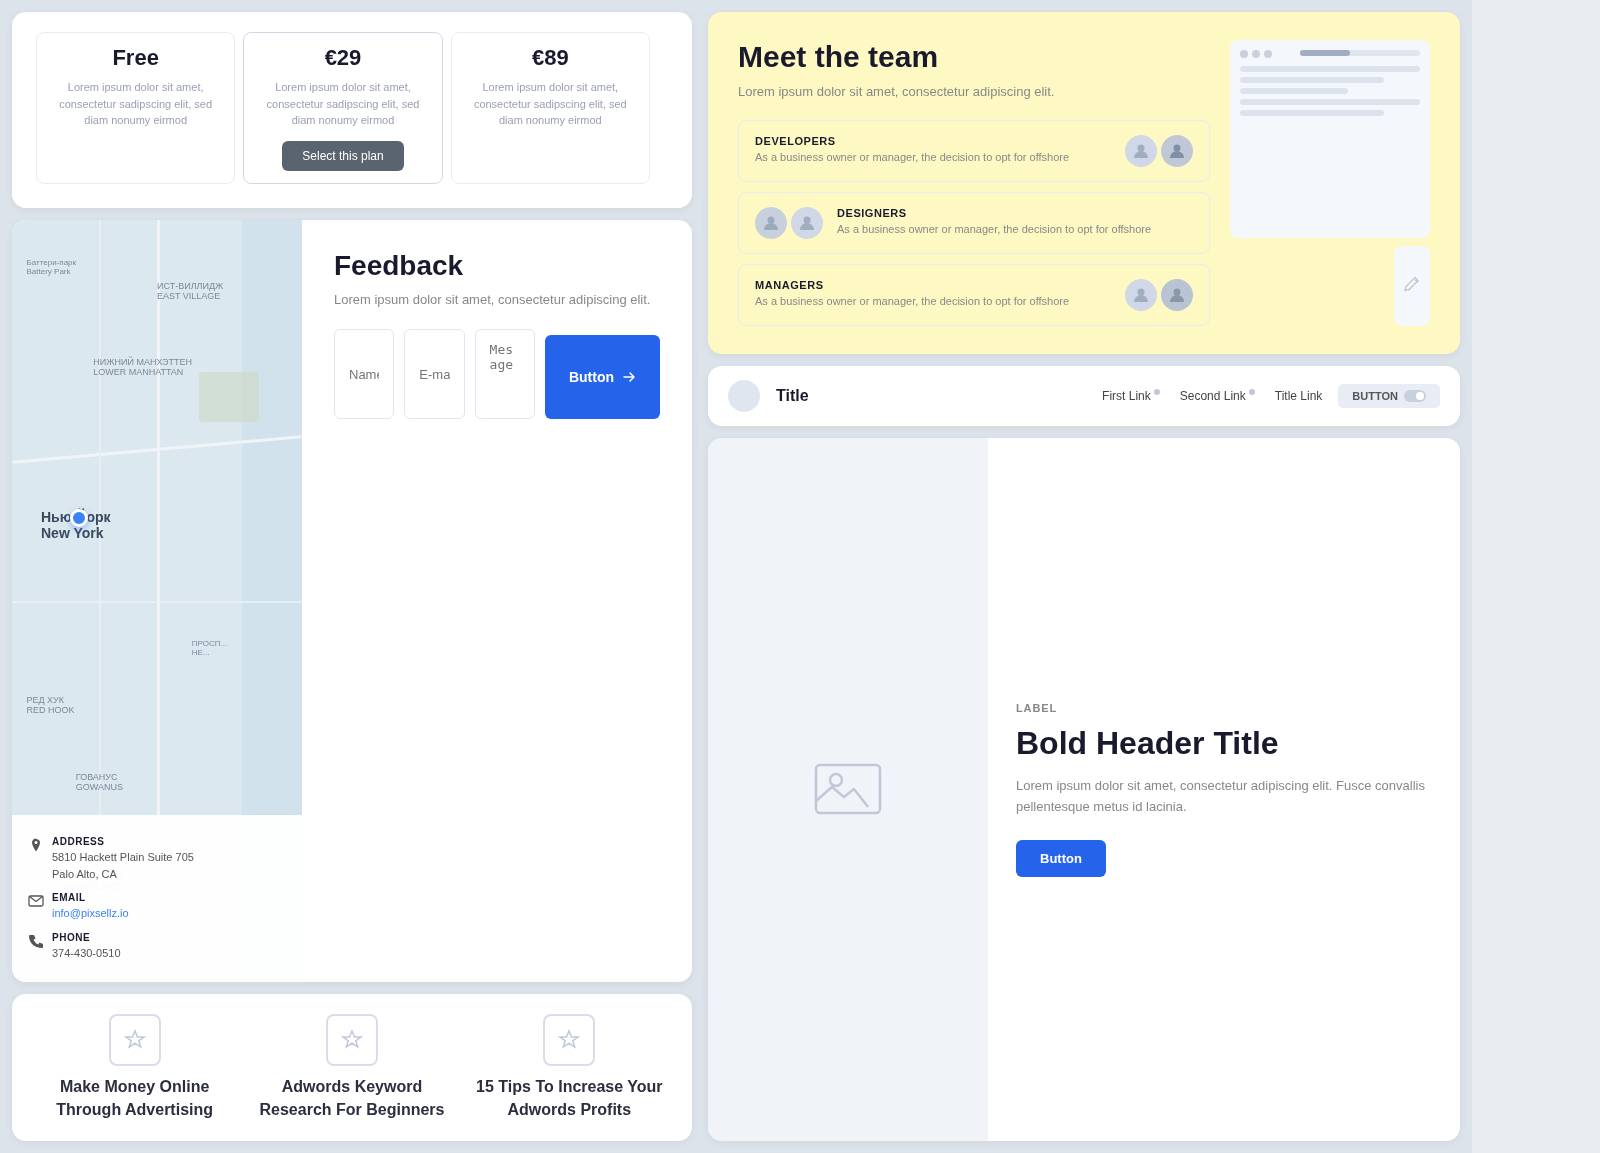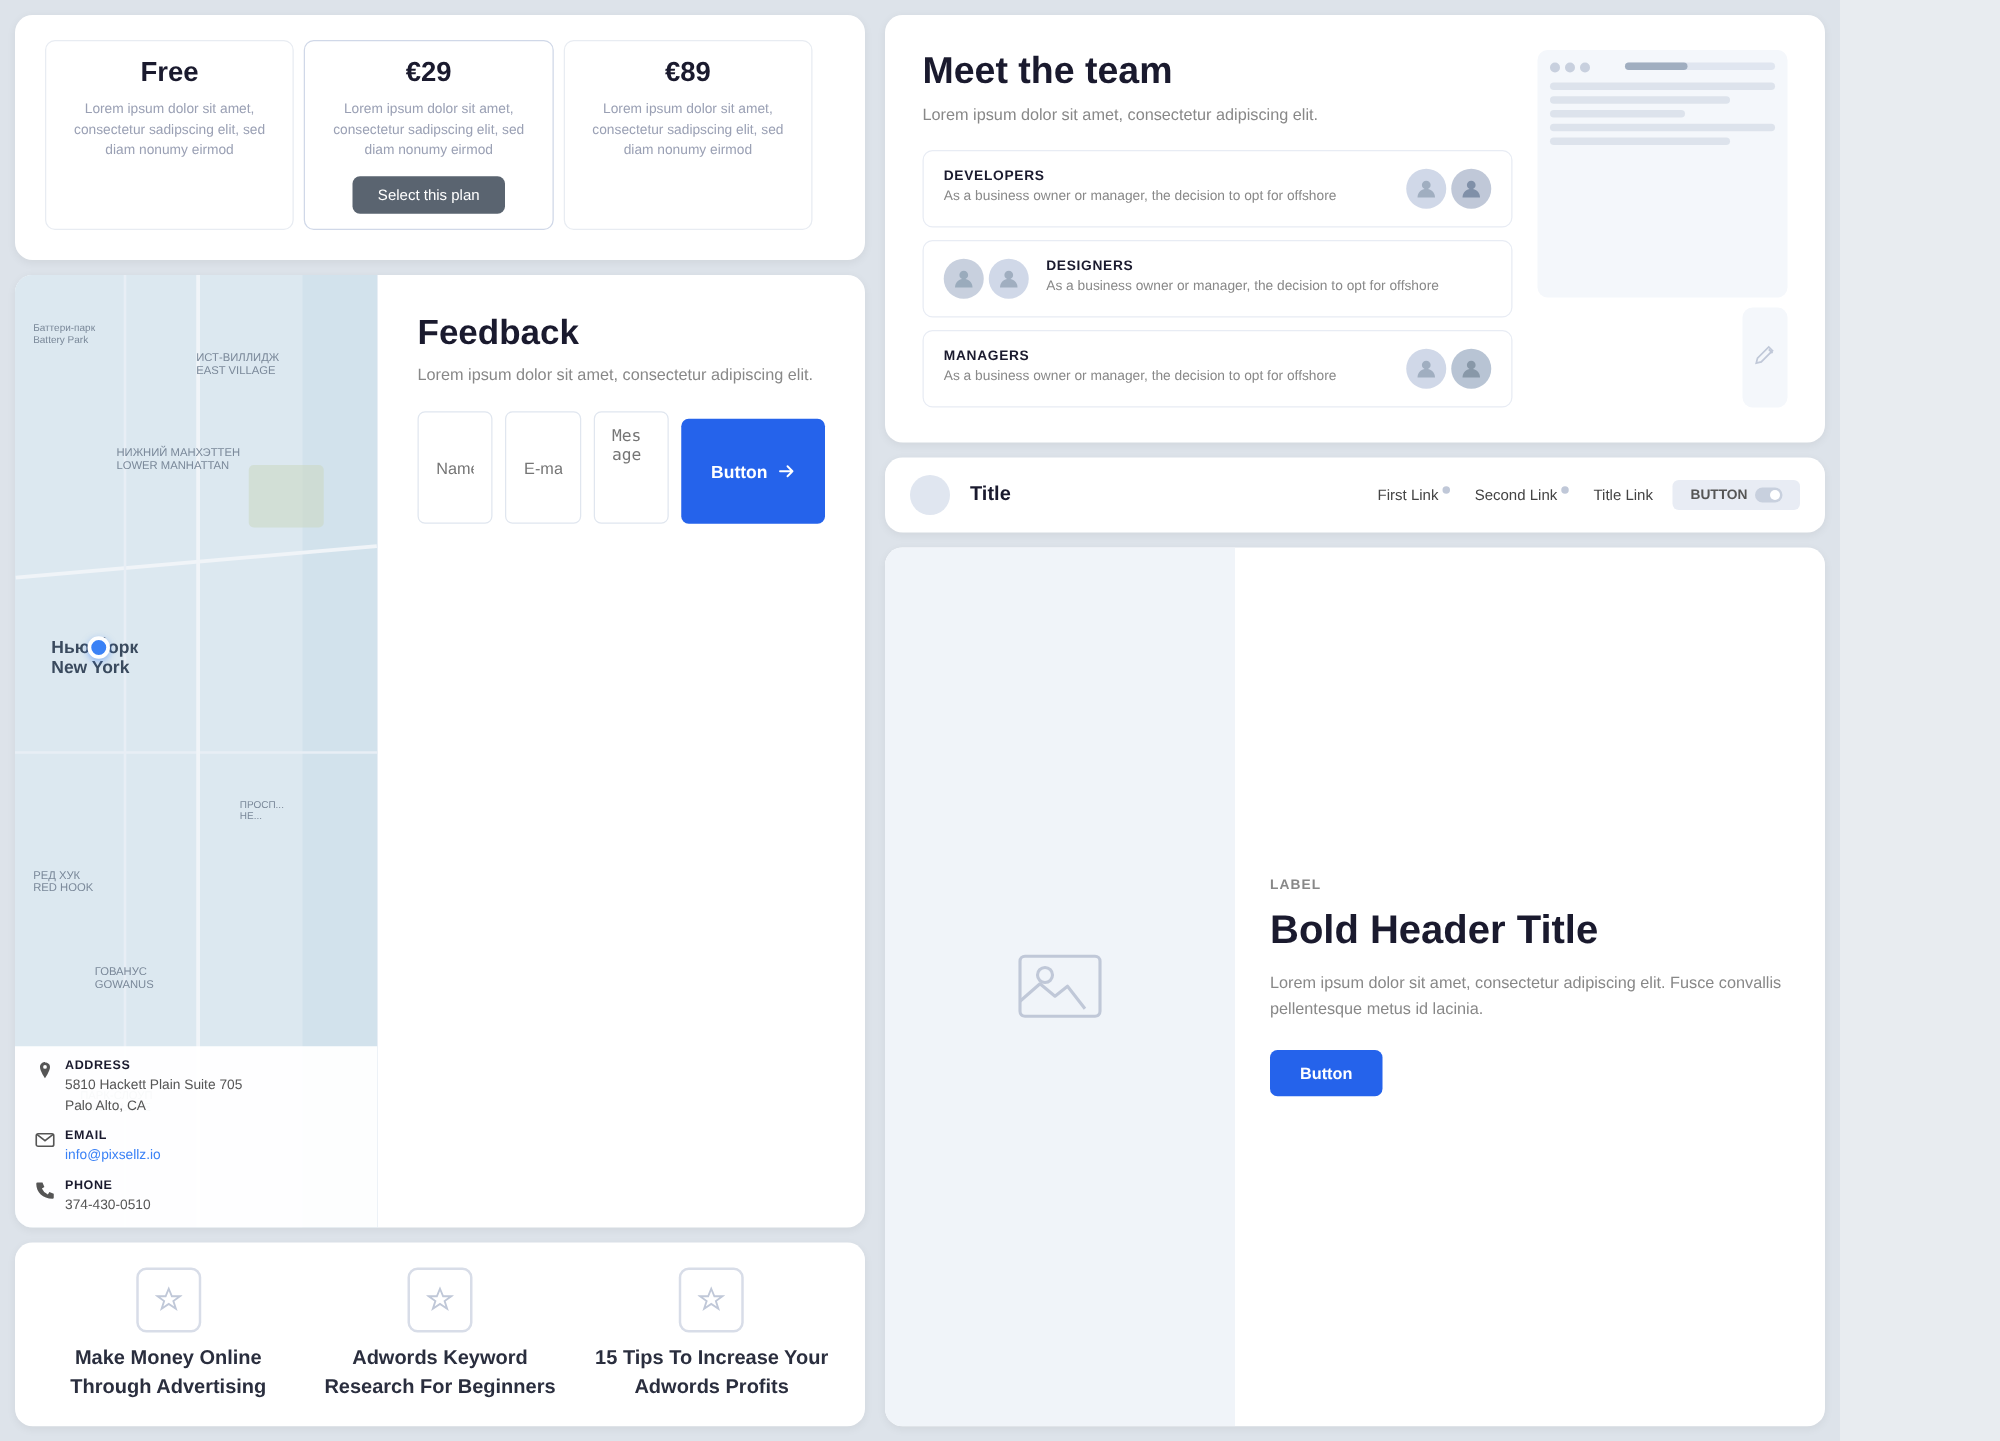--- a/index.html
+++ b/index.html
@@ -131,21 +131,21 @@
       top: 38%;
       left: 20%;
     }
 
     .map-info-overlay {
       position: absolute;
       bottom: 0;
       left: 0;
       right: 0;
       background: rgba(255,255,255,0.95);
-      padding: 10px 16px;
+      padding: 21px 16px;
     }
 
     .info-row {
       display: flex;
       align-items: flex-start;
       gap: 8px;
       margin-bottom: 10px;
     }
 
     .info-row:last-child { margin-bottom: 0; }
@@ -273,21 +273,21 @@
       font-size: 16px;
       font-weight: 600;
       color: #2a2e3e;
       line-height: 1.4;
     }
 
     
 
     
     .meet-team-card {
-      background: #ffffff;
+      background: #fef9c3;
       border-radius: 14px;
       padding: 28px 30px;
       box-shadow: 0 2px 8px rgba(0,0,0,0.06);
       display: flex;
       gap: 20px;
     }
 
     .meet-team-left {
       flex: 1;
     }

